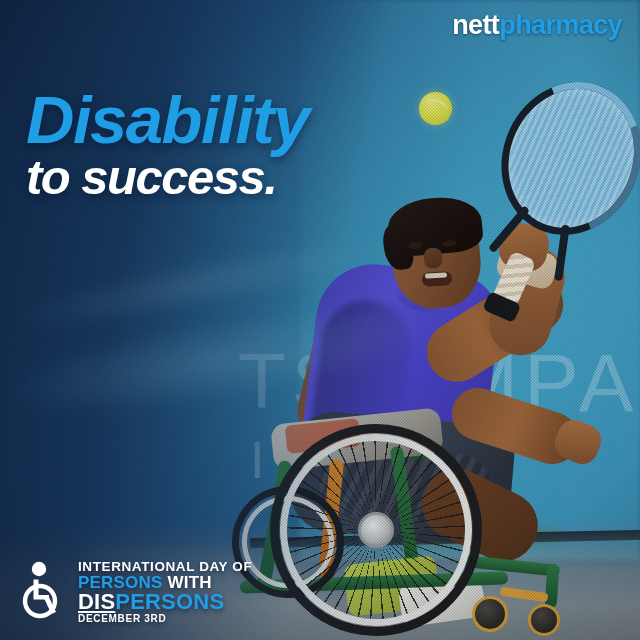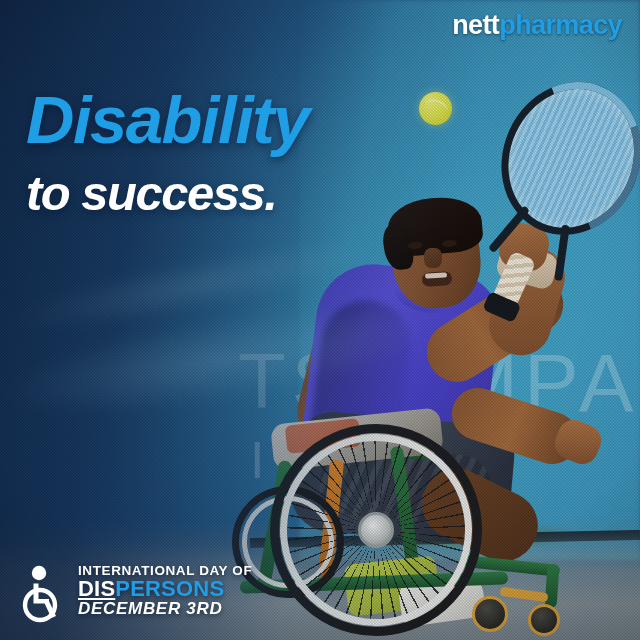--- a/index.html
+++ b/index.html
@@ -165,33 +165,33 @@
     text-shadow:0 1px 3px rgba(0,0,0,.45);}
   .logo .nett{color:#ffffff;}
   .logo .pharmacy{color:#1f9ee6;}
 
   
   .headline{position:absolute;left:26px;top:88px;line-height:.96;
     font-style:italic;font-weight:bold;letter-spacing:-1.5px;
     text-shadow:0 3px 8px rgba(5,20,45,.55);}
   .hl1{display:block;font-size:67px;color:#1f9ee6;}
   .hl2{display:block;font-size:49px;color:#ffffff;margin-top:4px;}
-  .hl3{display:block;font-size:49px;color:#ffffff;margin-top:18px;}
+  .hl3{display:block;font-size:49px;color:#ffffff;margin-top:2px;}
 
   
   .badge{position:absolute;left:16px;bottom:16px;display:flex;align-items:flex-start;gap:10px;
     text-shadow:0 2px 5px rgba(0,10,30,.6);}
   .isa{width:52px;height:60px;flex:0 0 auto;}
   .badge-text{line-height:1.02;}
   .bt1{font-size:13.5px;font-weight:bold;color:#fff;letter-spacing:.6px;}
   .bt2{font-size:17px;font-weight:bold;letter-spacing:.2px;}
   .bt2 .a{color:#1f9ee6;} .bt2 .b{color:#ffffff;}
   .bt3{font-size:22px;font-weight:bold;letter-spacing:.2px;}
   .bt3 .a{color:#ffffff;text-decoration:underline;} .bt3 .b{color:#1f9ee6;}
-  .bt4{font-size:17px;font-weight:bold;color:#fff;letter-spacing:.7px;font-style:italic;}
+  .bt4{font-size:10px;font-weight:bold;color:#fff;letter-spacing:.7px;}
 </style>
 </head>
 <body>
 
 <div class="poster">
 
   <div class="bg-base"></div>
   <div class="bg-banner-right"></div>
 
   <div class="banner-word bw1">TS</div>
@@ -281,18 +281,19 @@
 
   <div class="badge">
     <svg class="isa" viewBox="0 0 52 60">
       <circle cx="23" cy="9" r="7.2" fill="#ffffff"></circle>
       <path d="M17.5 19.5 L17.5 39.5 L33 39.5 L33 35 L22.5 35 L22.5 19.5 Z" fill="#ffffff"></path>
       <path d="M32 35 L40 52 L35.4 54 L28.2 38.6 Z" fill="#ffffff"></path>
       <circle cx="24" cy="41" r="15" fill="none" stroke="#ffffff" stroke-width="4.4"></circle>
     </svg>
     <div class="badge-text">
       <div class="bt1">INTERNATIONAL DAY OF</div>
+      <div class="bt2"><span class="a">PERSONS</span> <span class="b">WITH</span></div>
       <div class="bt3"><span class="a">DIS</span><span class="b">PERSONS</span></div>
       <div class="bt4">DECEMBER 3RD</div>
     </div>
   </div>
 
 </div>
 
 </body></html>

